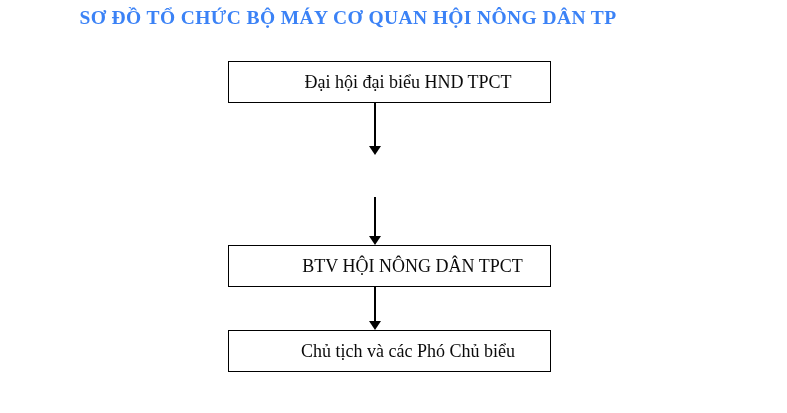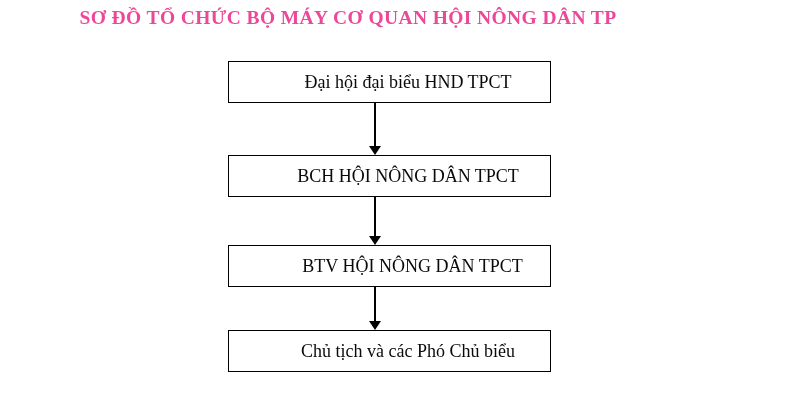--- a/index.html
+++ b/index.html
@@ -24,21 +24,21 @@
     position: absolute;
     left: 0;
     top: 7px;
     width: 696px;
     text-align: center;
     font-family: "Liberation Serif", "DejaVu Serif", serif;
     font-weight: bold;
     font-size: 19.5px;
     letter-spacing: 0.4px;
     line-height: 22px;
-    color: #ec4899;
+    color: #3b82f6;
     white-space: nowrap;
   }
 
   
   .node-box {
     position: absolute;
     left: 228px;
     width: 323px;
     height: 42px;
     box-sizing: border-box;
@@ -110,23 +110,20 @@
 
   <div class="node-box" id="box-1">
     <span class="node-label">Đại hội đại biểu HND TPCT</span>
   </div>
 
   <div class="connector" id="arrow-1">
     <div class="shaft"></div>
     <div class="head"></div>
   </div>
 
-  <div class="node-box" id="box-2">
-    <span class="node-label">BCH HỘI NÔNG DÂN TPCT</span>
-  </div>
 
   <div class="connector" id="arrow-2">
     <div class="shaft"></div>
     <div class="head"></div>
   </div>
 
   <div class="node-box" id="box-3">
     <span class="node-label">BTV HỘI NÔNG DÂN TPCT</span>
   </div>
 

